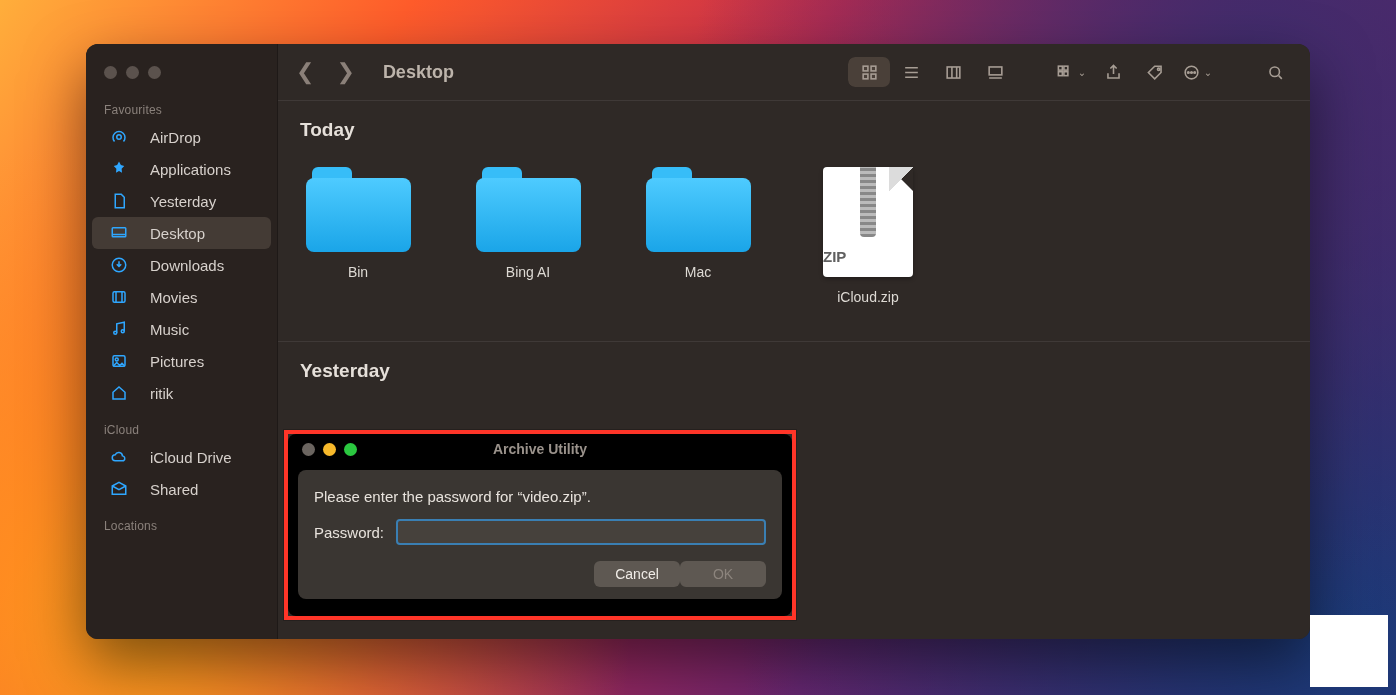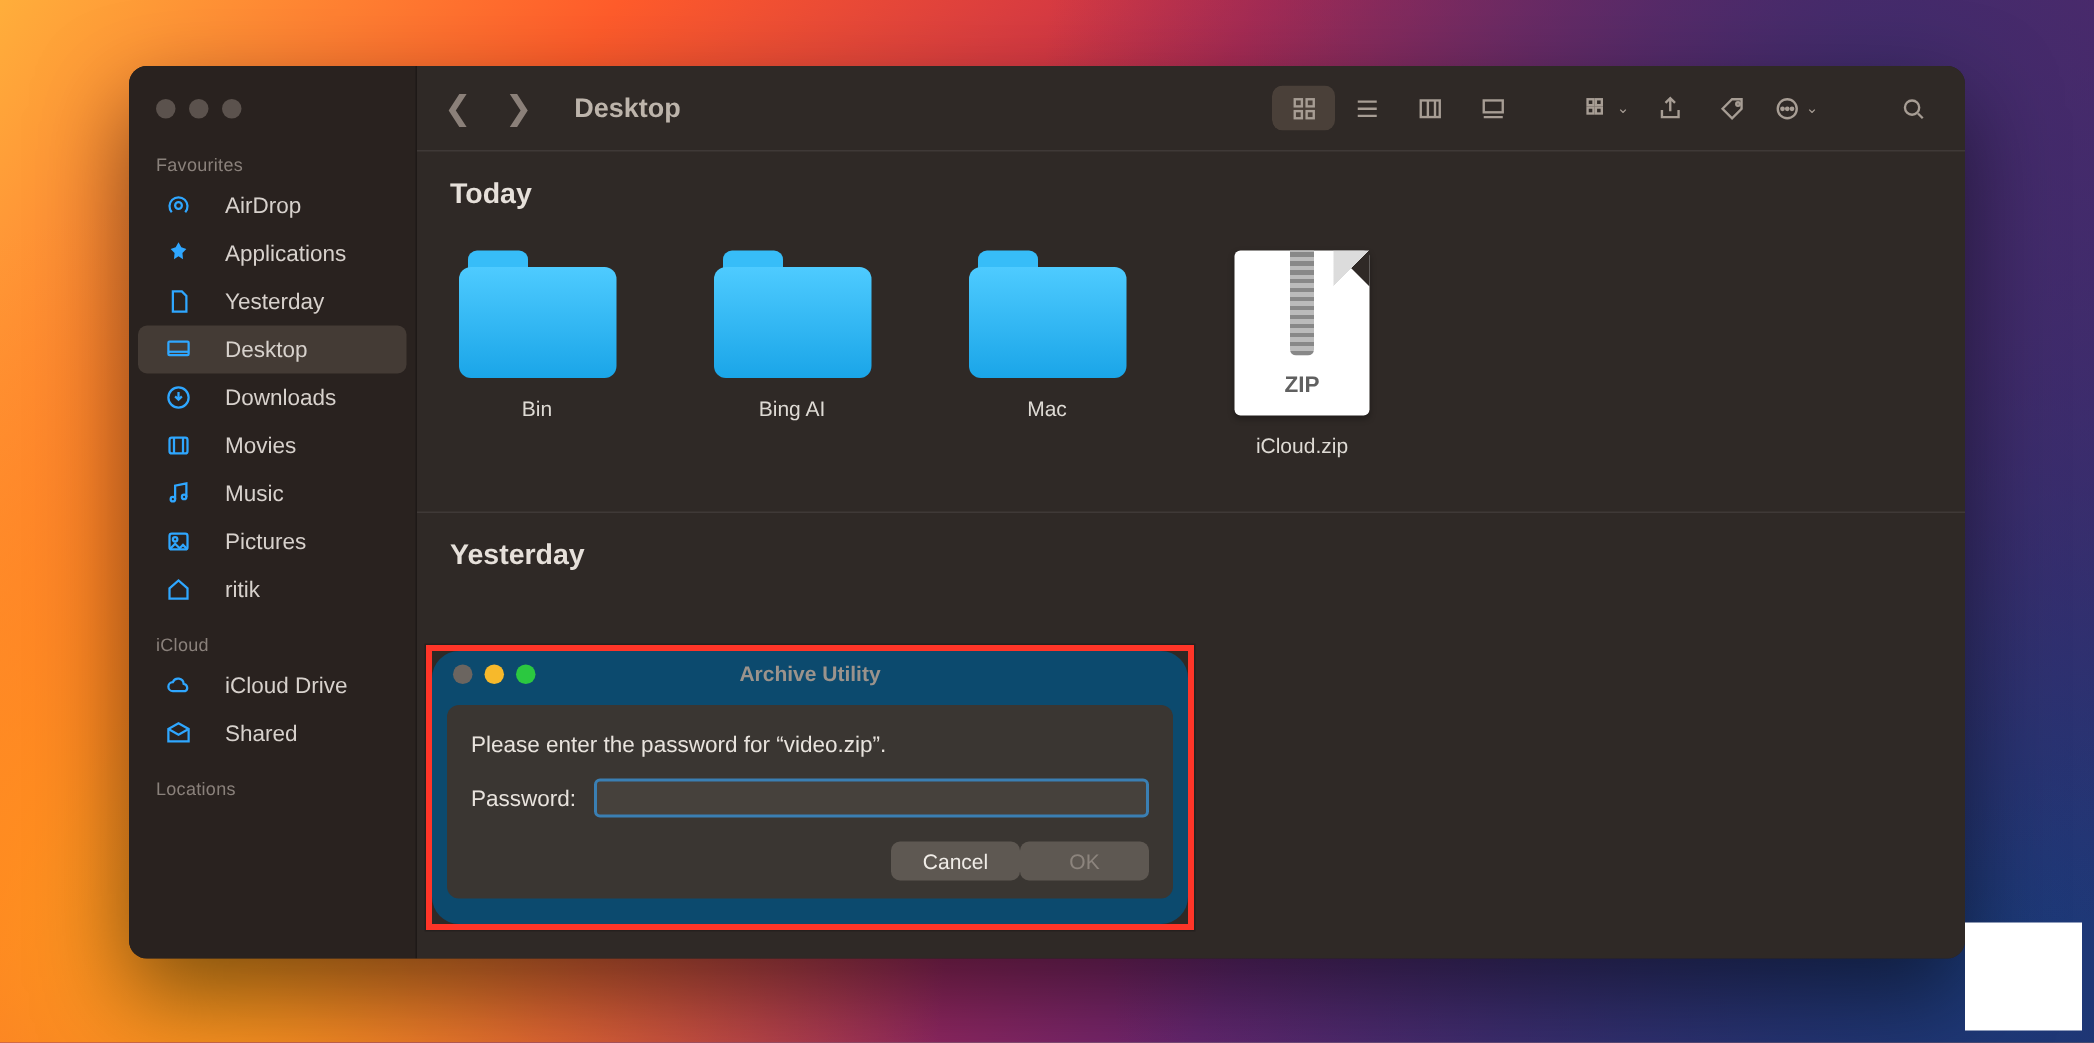--- a/index.html
+++ b/index.html
@@ -54,28 +54,28 @@
   .caret{font-size:10px;margin-left:3px;}
   .section{padding:0 0 14px 0;}
   .sec-title{font-size:19px;font-weight:700;color:#e6e0da;padding:18px 22px 14px;}
   .hr{height:1px;background:rgba(255,255,255,.08);}
   .grid{display:flex;gap:50px;padding:12px 20px 22px 20px;}
   .file{display:flex;flex-direction:column;align-items:center;width:120px;gap:12px;}
   .file .name{color:#dedad4;font-size:14px;text-align:center;white-space:nowrap;}
   .folder-icon{width:105px;height:85px;position:relative;}
   .folder-icon::before{content:"";position:absolute;left:6px;top:0;width:40px;height:16px;border-radius:6px 6px 0 0;background:#37bdf8;}
   .folder-icon::after{content:"";position:absolute;left:0;top:11px;right:0;bottom:0;border-radius:8px;background:linear-gradient(#4ecbff,#1aa5e8);}
-  .zip-icon{width:90px;height:110px;background:#fff;border-radius:4px;display:flex;flex-direction:column;align-items:center;justify-content:flex-end;position:relative;box-shadow:0 2px 4px rgba(0,0,0,.3);}
+  .zip-icon{width:90px;height:110px;background:#fff;border-radius:4px;display:flex;flex-direction:column;align-items:flex-start;justify-content:flex-end;position:relative;box-shadow:0 2px 4px rgba(0,0,0,.3);}
   .zip-icon::before{content:"";position:absolute;right:0;top:0;border-style:solid;border-width:0 24px 24px 0;border-color:transparent #2f2926 transparent transparent;}
   .zip-icon::after{content:"";position:absolute;right:0;top:0;width:24px;height:24px;background:linear-gradient(135deg,#dcdcdc 50%,transparent 50%);}
   .zipper{position:absolute;top:0;left:50%;transform:translateX(-50%);width:16px;height:70px;background:repeating-linear-gradient(0deg,#888 0 3px,#bbb 3px 6px);border-radius:0 0 4px 4px;}
   .zip-label{color:#606060;font-weight:600;font-size:15px;margin-bottom:12px;}
   
   .dialog-wrap{position:absolute;left:284px;top:430px;width:512px;height:190px;border:4px solid #ff3528;box-shadow:0 0 0 1px rgba(0,0,0,.2);}
-  .dialog{position:absolute;inset:0;background:#0c4a6e;border-radius:18px;overflow:hidden;}
+  .dialog{position:absolute;inset:0;background:#000000;border-radius:8px;overflow:hidden;}
   .dlg-titlebar{height:30px;display:flex;align-items:center;position:relative;}
   .dlg-tl{display:flex;gap:8px;padding-left:14px;}
   .dot{width:13px;height:13px;border-radius:50%;}
   .dot.r{background:#6b6560;}
   .dot.y{background:#f7b92b;}
   .dot.g{background:#2bc840;}
   .dlg-title{position:absolute;left:0;right:0;text-align:center;color:#9b938c;font-size:14px;font-weight:600;}
   .dlg-body{background:#3a3632;margin:6px 10px 10px;border-radius:8px;padding:18px 16px 12px;display:flex;flex-direction:column;gap:14px;}
   .dlg-msg{color:#e8e3dd;font-size:15px;}
   .dlg-row{display:flex;align-items:center;gap:12px;}

